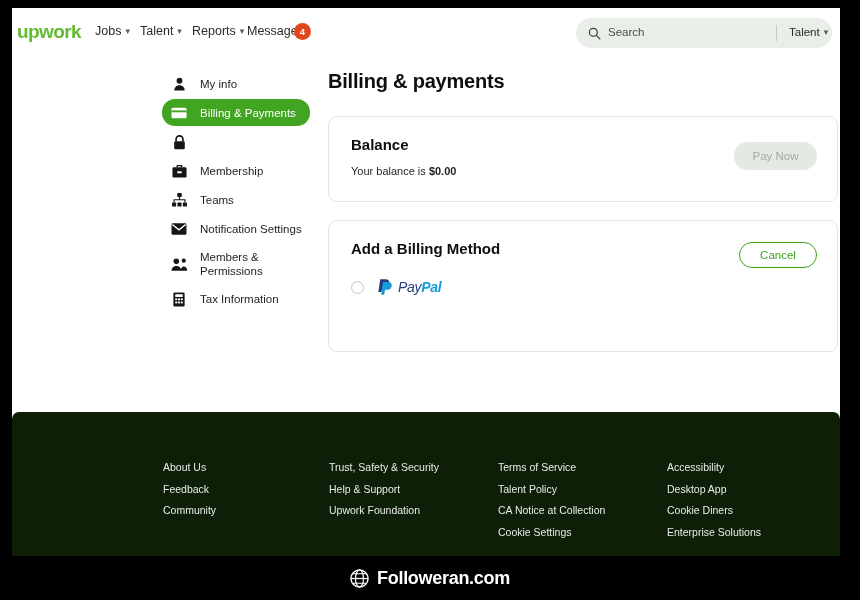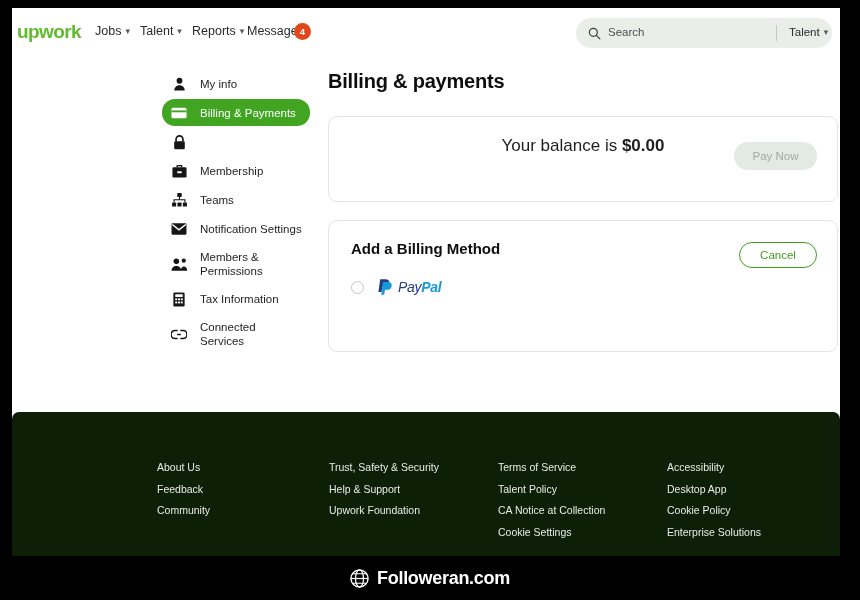--- a/index.html
+++ b/index.html
@@ -170,23 +170,22 @@
     margin-bottom: 18px;
   }
   #card-balance { height: 86px; padding: 19px 22px; }
   .card-heading {
     font-size: 15px;
     font-weight: 700;
     color: #0e0e0e;
     margin-bottom: 12px;
   }
   #balance-text {
-    font-size: 17px;
+    font-size: 11px;
     color: #1f1f1f;
-    text-align: center;
   }
   #balance-text b { font-weight: 700; }
   #pay-now {
     position: absolute;
     right: 20px; top: 25px;
     width: 83px; height: 28px;
     border-radius: 14px;
     background: #e3e9e3;
     color: #a3aba3;
     font-size: 11.5px;
@@ -241,21 +240,21 @@
   #footer {
     position: absolute;
     left: 0; top: 404px;
     width: 828px;
     height: 152px;
     background: #0d1f06;
     border-top-left-radius: 7px;
     border-top-right-radius: 7px;
   }
   .fcol { position: absolute; top: 49px; }
-  #fcol1 { left: 145px; }
+  #fcol1 { left: 151px; }
   #fcol2 { left: 317px; }
   #fcol3 { left: 486px; }
   #fcol4 { left: 655px; }
   .flink {
     display: block;
     font-size: 10.5px;
     color: #e8ece8;
     margin-bottom: 9.5px;
     cursor: pointer;
     white-space: nowrap;
@@ -410,37 +409,28 @@
             <rect x="5.4" y="6.8" width="2.2" height="2" fill="#ffffff"></rect>
             <rect x="8.4" y="6.8" width="2.2" height="2" fill="#ffffff"></rect>
             <rect x="2.4" y="10.2" width="2.2" height="2" fill="#ffffff"></rect>
             <rect x="5.4" y="10.2" width="2.2" height="2" fill="#ffffff"></rect>
             <rect x="8.4" y="10.2" width="2.2" height="2" fill="#ffffff"></rect>
           </svg>
         </span>
         <span class="side-label">Tax Information</span>
       </div>
 
-      <div class="side-item">
-        <span class="side-icon">
-          <svg width="16" height="11" viewBox="0 0 17 12">
-            <path d="M7 6H10" stroke="#161616" stroke-width="1.5" stroke-linecap="round"></path>
-            <path d="M6.4 1.6H4.2a4.4 4.4 0 000 8.8h2.2" fill="none" stroke="#161616" stroke-width="1.7" stroke-linecap="round"></path>
-            <path d="M10.6 1.6h2.2a4.4 4.4 0 010 8.8h-2.2" fill="none" stroke="#161616" stroke-width="1.7" stroke-linecap="round"></path>
-          </svg>
-        </span>
-        <span class="side-label">Connected Services</span>
-      </div>
     </div>
 
     <div id="main">
 
       <div id="page-title">Billing &amp; payments</div>
 
       <div class="card" id="card-balance">
+        <div class="card-heading">Balance</div>
         <div id="balance-text">
           <span>Your balance is </span><b>$0.00</b>
         </div>
         <button id="pay-now">Pay Now</button>
       </div>
 
       <div class="card" id="card-billing">
         <div class="card-heading">Add a Billing Method</div>
         <button id="cancel-btn">Cancel</button>
 
@@ -476,21 +466,21 @@
       <div class="fcol" id="fcol3">
         <span class="flink">Terms of Service</span>
         <span class="flink">Talent Policy</span>
         <span class="flink">CA Notice at Collection</span>
         <span class="flink">Cookie Settings</span>
       </div>
 
       <div class="fcol" id="fcol4">
         <span class="flink">Accessibility</span>
         <span class="flink">Desktop App</span>
-        <span class="flink">Cookie Policy</span>
+        <span class="flink">Cookie Diners</span>
         <span class="flink">Enterprise Solutions</span>
       </div>
     </div>
 
   </div>
 
   <div id="watermark">
     <span id="wm-globe">
       <svg width="19" height="19" viewBox="0 0 20 20">
         <circle cx="10" cy="10" r="9" fill="none" stroke="#ffffff" stroke-width="1.5"></circle>

